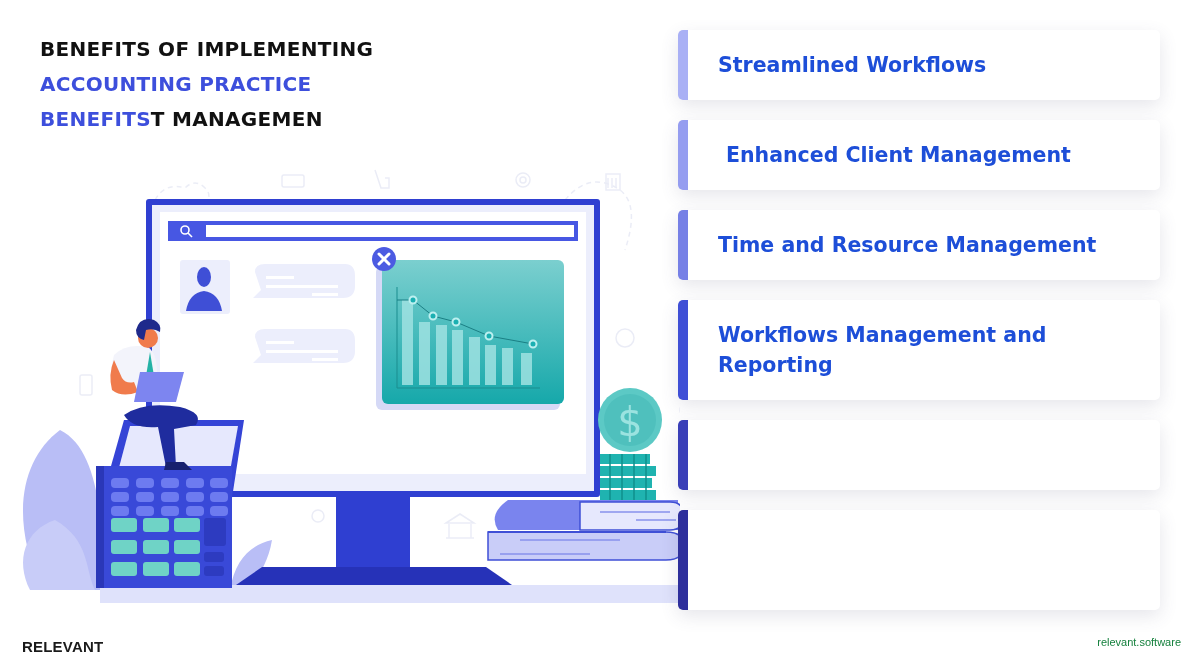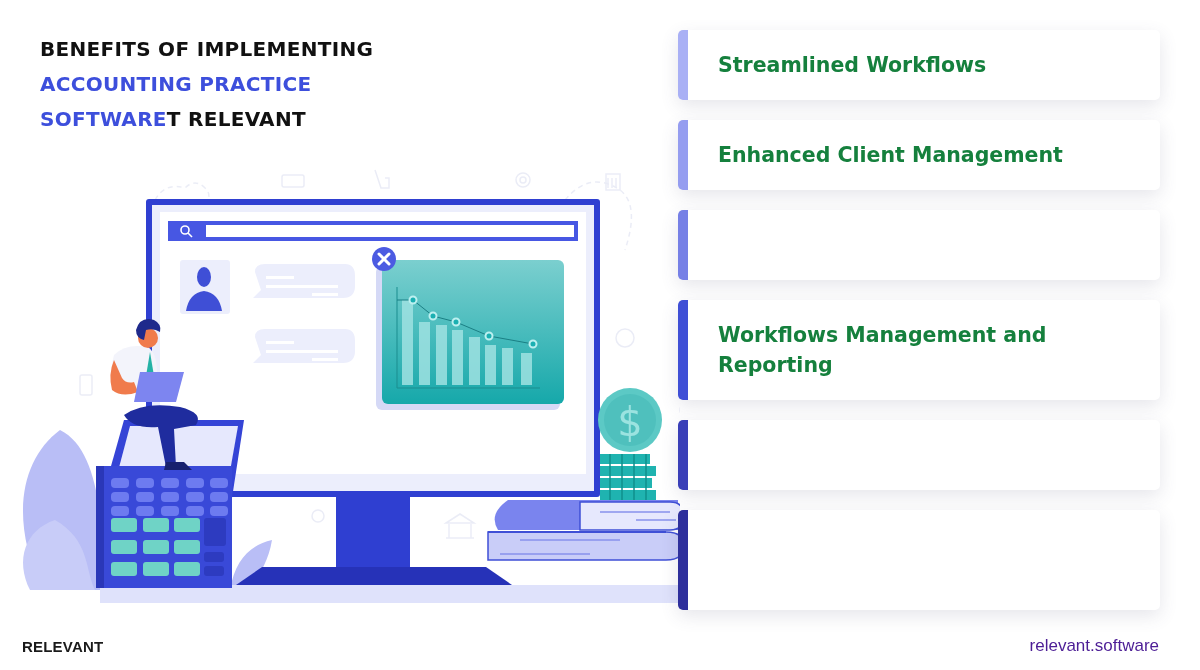--- a/index.html
+++ b/index.html
@@ -22,41 +22,41 @@
       position: absolute; left: 0; width: 482px;
       background: #ffffff; border-radius: 5px;
       box-shadow: 0 6px 18px rgba(80, 80, 110, 0.14);
       display: flex; align-items: center;
       overflow: hidden;
     }
     .card .bar { position: absolute; left: 0; top: 0; bottom: 0; width: 10px; border-radius: 4px 0 0 4px; }
     .card .label {
       margin-left: 40px; margin-right: 30px;
       font-family: "DejaVu Sans", sans-serif; font-weight: bold;
-      font-size: 20.5px; line-height: 30px; color: #15803d;
+      font-size: 20.5px; line-height: 30px; color: #1d4ed8;
     }
 
     .footer-brand {
       position: absolute; left: 22px; top: 638px;
       font-family: "Liberation Sans", sans-serif; font-weight: bold;
       font-size: 15px; letter-spacing: 0.2px; color: #1a1a1a; text-align: right;
     }
     .footer-url {
-      position: absolute; right: 41px; top: 636px;
+      position: absolute; right: 19px; top: 636px;
       font-family: "Liberation Sans", sans-serif;
-      font-size: 17px; color: #4c1d95;
+      font-size: 11px; color: #15803d;
     }
   </style>
 </head>
 <body>
 
 <h1 class="title">
   <span class="line">BENEFITS OF IMPLEMENTING</span>
   <span class="line accent">ACCOUNTING PRACTICE</span>
-  <span class="line"><span class="accent">SOFTWARE</span><span>T RELEVANT</span></span>
+  <span class="line"><span class="accent">BENEFITS</span><span>T MANAGEMEN</span></span>
 </h1>
 
 <svg class="illus" viewBox="0 160 680 450" width="680" height="450">
 
   <g opacity="0.35" fill="none" stroke="#c5cae6" stroke-width="1.5">
     <path d="M155 200 q10 -18 30 -12 q10 -10 20 0 q10 10 -5 18" stroke-dasharray="5 4"></path>
     <rect x="282" y="175" width="22" height="12" rx="2"></rect>
     <path d="M375 170 l6 18 h8 v-10 h-4"></path>
     <circle cx="523" cy="180" r="7"></circle>
       <circle cx="523" cy="180" r="3"></circle>
@@ -223,26 +223,27 @@
     <path d="M136 330 q4 -14 18 -10 q8 4 6 12 q-6 -4 -14 -2 l-2 10 q-8 -2 -8 -10 z" fill="#1f2a8c"></path>
     <path d="M140 372 h44 l-8 30 h-42 z" fill="#7d85f0"></path>
   </g>
 </svg>
 
 <div class="cards">
   <div class="card" style="top:0px;height:70px;">
     <span class="bar" style="background:#a9b0f5;"></span>
     <span class="label">Streamlined Workflows</span>
   </div>
-  <div class="card" style="top:90px;height:70px;">
+  <div class="card" style="top:90px;height:70px;padding-left:8px;">
     <span class="bar" style="background:#959df0;"></span>
     <span class="label">Enhanced Client Management</span>
   </div>
   <div class="card" style="top:180px;height:70px;">
     <span class="bar" style="background:#7680e6;"></span>
+    <span class="label">Time and Resource Management</span>
   </div>
   <div class="card" style="top:270px;height:100px;">
     <span class="bar" style="background:#3f4fd6;"></span>
     <span class="label" style="max-width:340px;">Workflows Management and Reporting</span>
   </div>
   <div class="card" style="top:390px;height:70px;">
     <span class="bar" style="background:#3a3fb8;"></span>
   </div>
   <div class="card" style="top:480px;height:100px;">
     <span class="bar" style="background:#2e2f9c;"></span>

